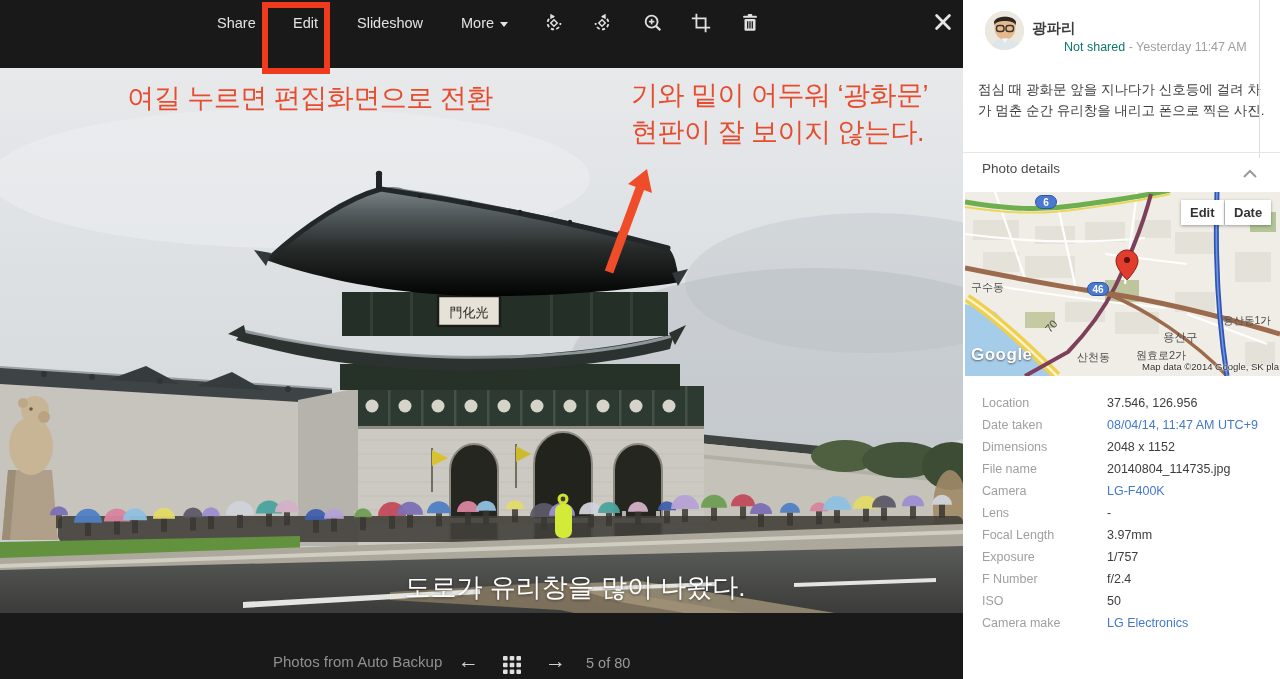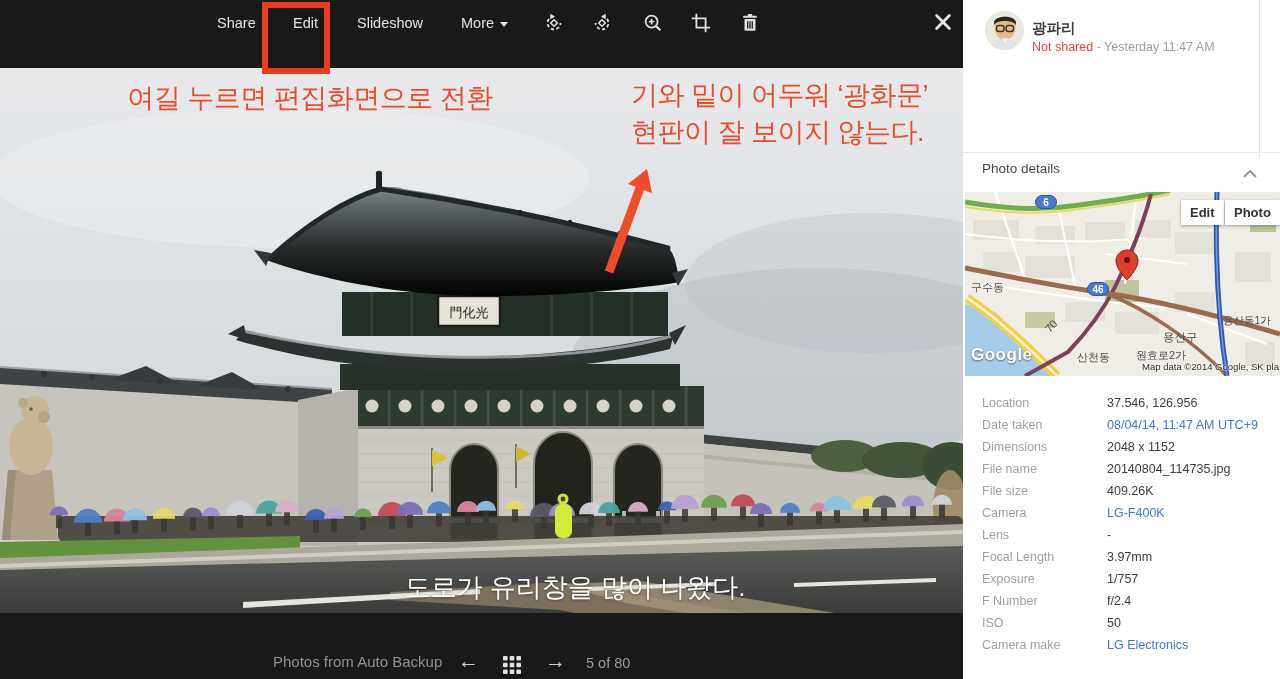--- a/index.html
+++ b/index.html
@@ -26,21 +26,21 @@
   .bb-album { position:absolute; left:245px; top:40px; font-size:15px; color:#909090; cursor:pointer; }
   .bb-arrow { position:absolute; top:36px; font-size:21px; color:#cfcfcf; cursor:pointer; background:none; border:none; font-family:inherit; }
   .bb-grid { position:absolute; left:473px; top:41px; width:22px; height:22px; cursor:pointer; }
   .bb-counter { position:absolute; left:558px; top:42px; font-size:14.5px; color:#9a9a9a; }
 
   
   #sidebar { position:absolute; left:963px; top:0; width:369px; height:679px; background:#ffffff; }
   #avatar { position:absolute; left:22px; top:11px; width:39px; height:39px; border-radius:50%; overflow:hidden; background:#e9e5dc; }
   #user-name { position:absolute; left:69px; top:19px; font-size:14.5px; font-weight:bold; color:#3c3c3c; }
   #user-status { position:absolute; left:69px; top:40px; font-size:12.5px; color:#9e9e9e; }
-  #user-status .lnk { color:#ef4444; cursor:pointer; }
+  #user-status .lnk { color:#0f766e; cursor:pointer;margin-left:32px; }
   #description { position:absolute; left:15px; top:79px; width:288px; font-size:13.5px; line-height:21px; color:#3f3f3f; }
   #pd-divider { position:absolute; left:0; top:152px; width:317px; height:1px; background:#e6e6e6; }
   #pd-header { position:absolute; left:19px; top:161px; font-size:13.5px; color:#4a4a4a; }
   #pd-chevron { position:absolute; left:280px; top:164px; width:14px; height:9px; cursor:pointer; }
   #scroll-track { position:absolute; left:296px; top:0; width:1px; height:158px; background:#dcdcdc; }
 
   
   #map { position:absolute; left:2px; top:192px; width:315px; height:184px; overflow:hidden; background:#efede6; cursor:grab; }
   #map svg { position:absolute; left:0; top:0; }
   .map-btn { position:absolute; top:8px; height:25px; padding:0 9px; background:#fff; border:none; box-shadow:0 1px 3px rgba(0,0,0,.35); font-size:13px; font-weight:bold; color:#333; font-family:inherit; cursor:pointer; line-height:25px; }
@@ -398,20 +398,21 @@
         <path d="M4 39 C6 30 14 27.5 20 27.5 C26 27.5 34 30 36 39 Z" fill="#dfe6ea"></path>
         <path d="M17 27.5 L20 32 L23 27.5 Z" fill="#f4f6f7"></path>
       </svg>
     </div>
     <div id="user-name">광파리</div>
     <div id="user-status">
       <span class="lnk">Not shared</span>
       <span>-</span>
       <span>Yesterday 11:47 AM</span>
     </div>
+    <div id="description">점심 때 광화문 앞을 지나다가 신호등에 걸려 차가 멈춘 순간 유리창을 내리고 폰으로 찍은 사진.</div>
     <div id="scroll-track"></div>
     <div id="pd-divider"></div>
     <div id="pd-header">Photo details</div>
     <div id="pd-chevron">
       <svg viewBox="0 0 14 9">
           <polyline points="1,8 7,2 13,8" fill="none" stroke="#9a9a9a" stroke-width="2"></polyline>
         </svg>
     </div>
 
     <div id="map">
@@ -462,45 +463,41 @@
       <div class="map-badge" style="left:122px;top:90px">46</div>
       <div id="map-road70">70</div>
       <div class="map-label" style="left:6px;top:88px">구수동</div>
       <div class="map-label" style="left:112px;top:158px">산천동</div>
       <div class="map-label" style="left:171px;top:156px">원효로2가</div>
       <div class="map-label" style="left:198px;top:138px;font-size:11.5px">용산구</div>
       <div class="map-label" style="left:258px;top:122px;font-size:10.5px">용산동1가</div>
       <div id="map-google">Google</div>
       <div id="map-attrib">Map data ©2014 Google, SK pla</div>
       <button class="map-btn" id="map-edit">Edit</button>
-      <button class="map-btn" id="map-hide">Photo</button>
+      <button class="map-btn" id="map-hide">Date</button>
     </div>
 
     <div id="details">
       <div class="d-row">
           <div class="d-label">Location</div>
           <div class="d-value">37.546, 126.956</div>
         </div>
       <div class="d-row">
           <div class="d-label">Date taken</div>
           <div class="d-value lnk">08/04/14, 11:47 AM UTC+9</div>
         </div>
       <div class="d-row">
           <div class="d-label">Dimensions</div>
           <div class="d-value">2048 x 1152</div>
         </div>
       <div class="d-row">
           <div class="d-label">File name</div>
           <div class="d-value">20140804_114735.jpg</div>
         </div>
       <div class="d-row">
-          <div class="d-label">File size</div>
-          <div class="d-value">409.26K</div>
-        </div>
-      <div class="d-row">
           <div class="d-label">Camera</div>
           <div class="d-value lnk">LG-F400K</div>
         </div>
       <div class="d-row">
           <div class="d-label">Lens</div>
           <div class="d-value">-</div>
         </div>
       <div class="d-row">
           <div class="d-label">Focal Length</div>
           <div class="d-value">3.97mm</div>

